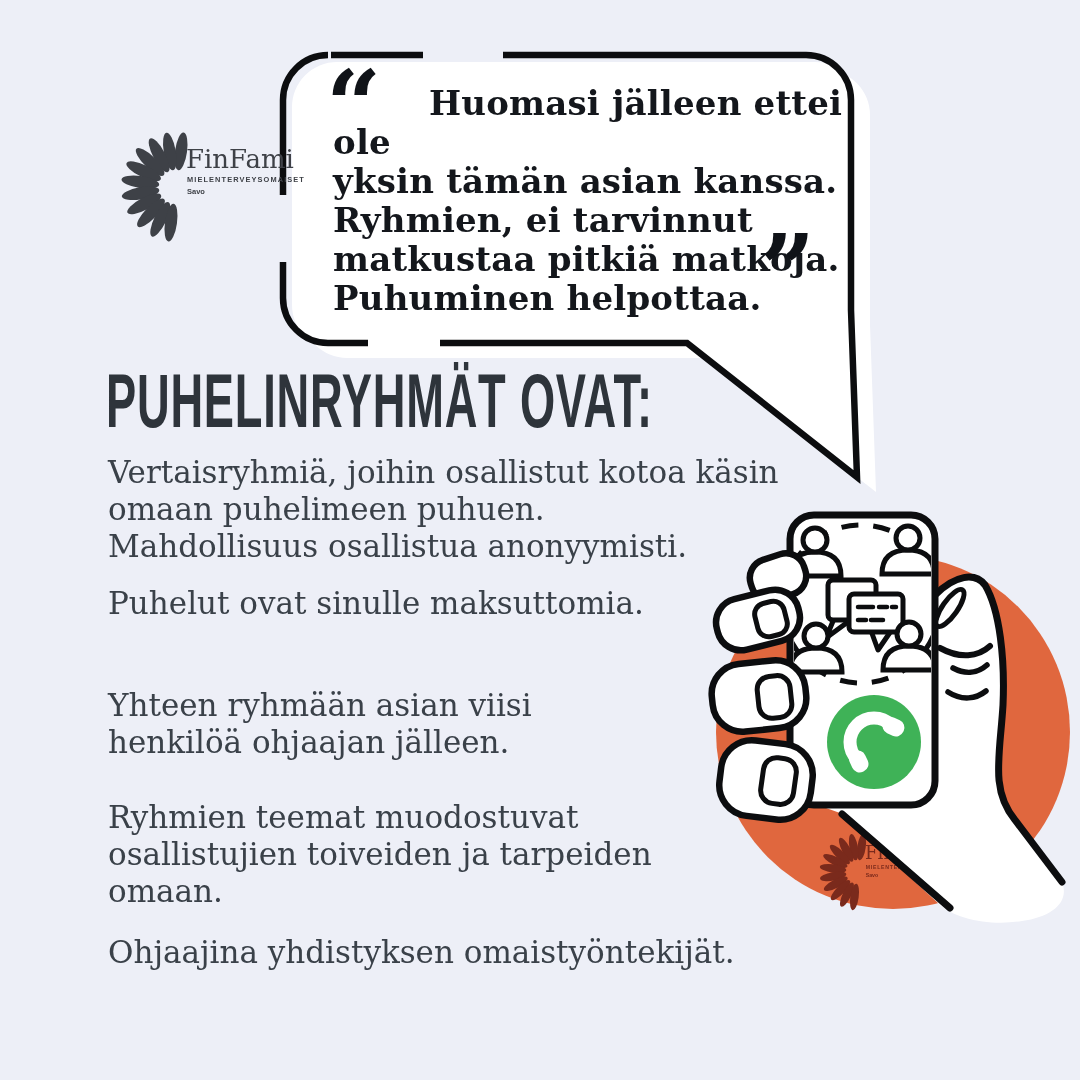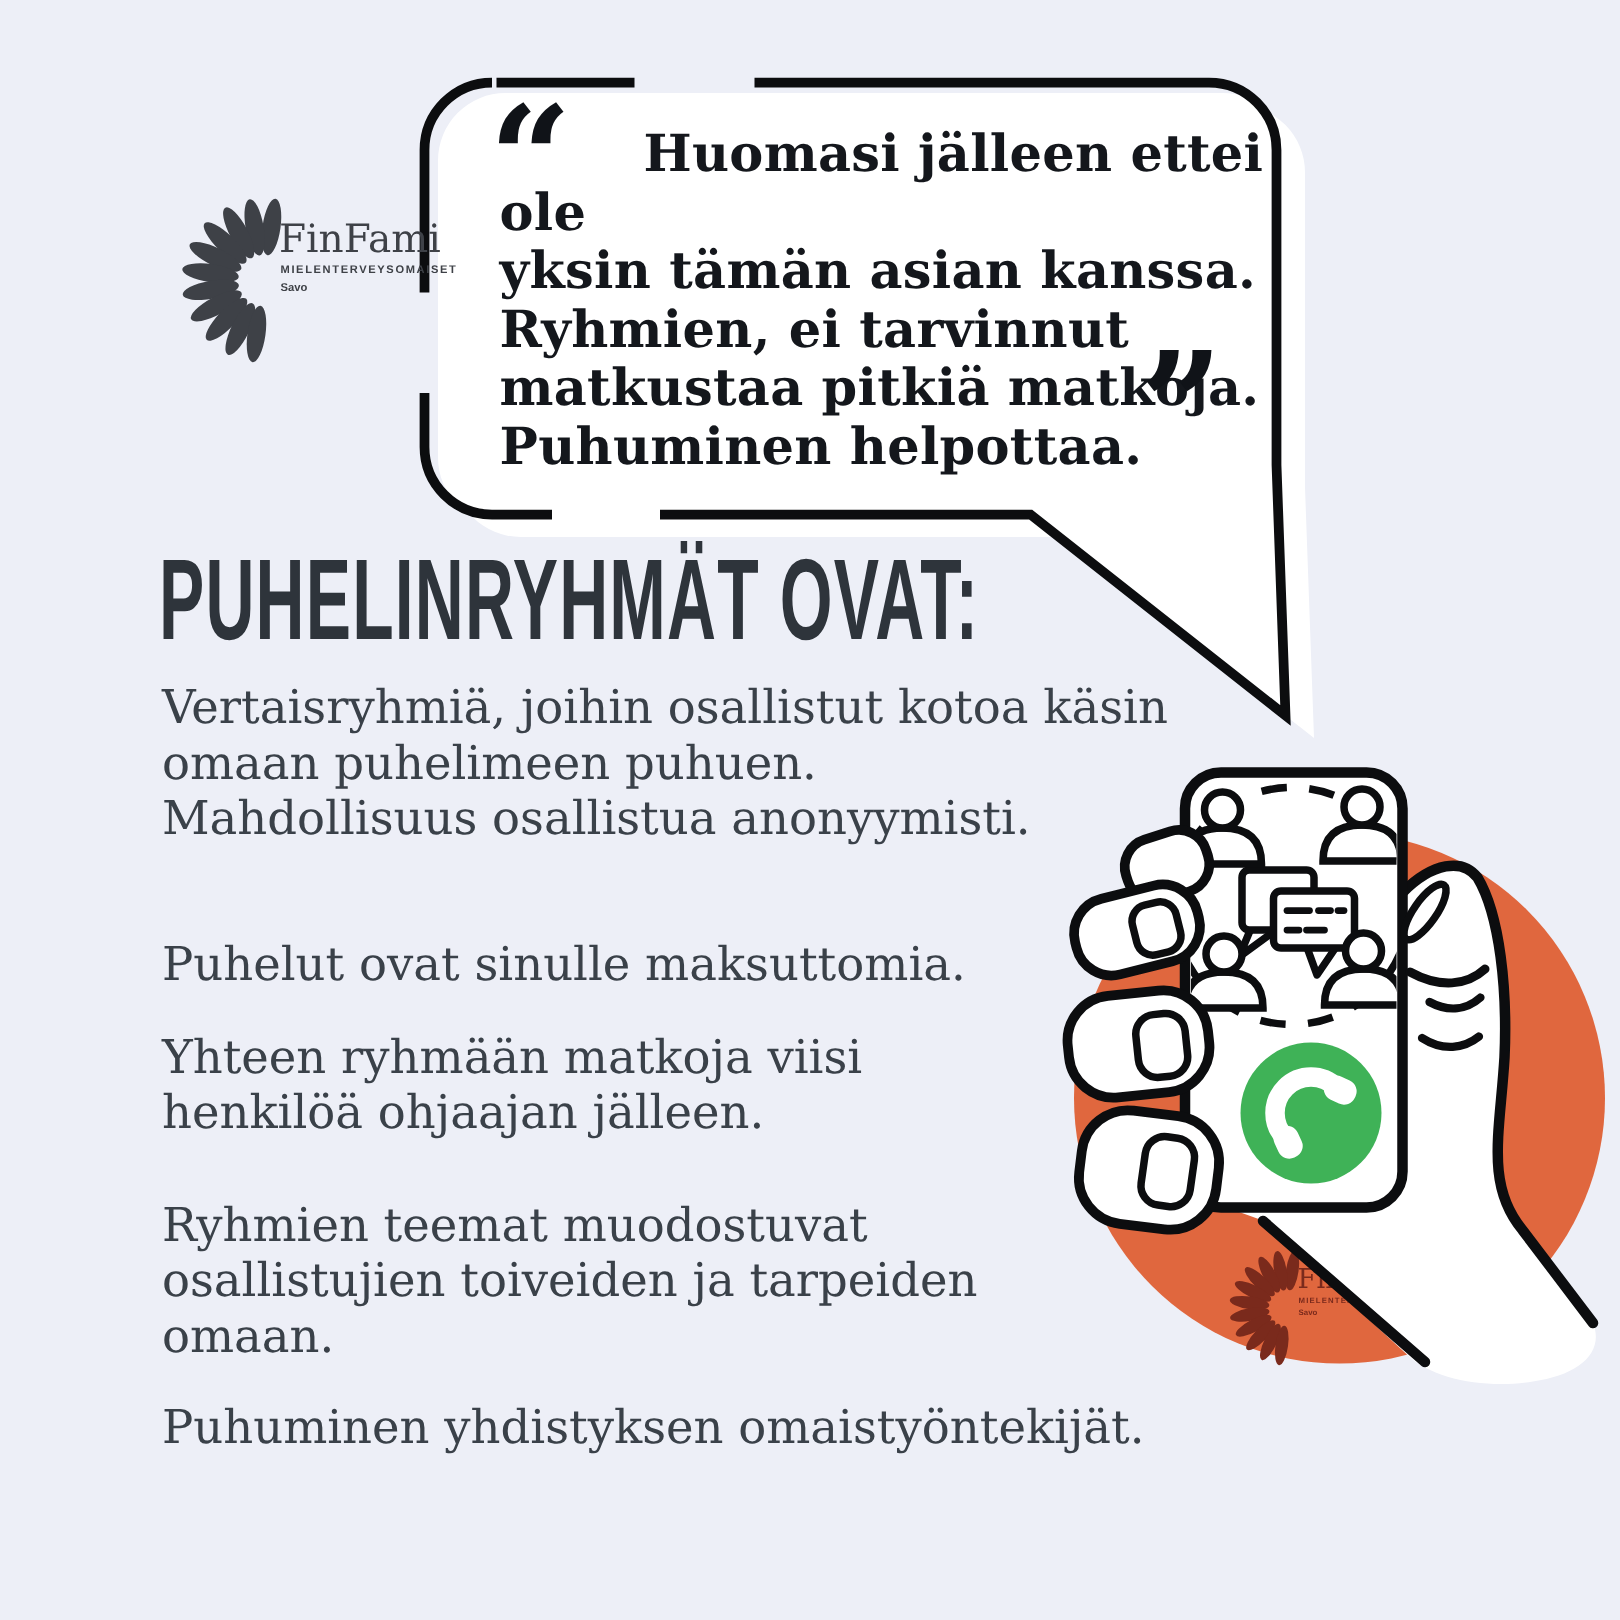--- a/index.html
+++ b/index.html
@@ -16,21 +16,21 @@
               line-height:39px;color:#14171c;letter-spacing:.2px;}
   .quote-text .ln{display:block;}
   .quote-text .ln.first{text-indent:96px;}
   
   .heading{left:106px;top:356px;transform:scale(0.78,1.32);transform-origin:top left;
            font-family:"Liberation Sans",sans-serif;font-weight:700;font-size:58px;
            color:#2e343b;letter-spacing:1px;white-space:nowrap;}
   
   .para{left:108px;width:700px;font-size:31px;line-height:37px;color:#3a4149;}
   .para .ln{display:block;white-space:nowrap;}
-  .p1{top:454px;} .p2{top:625px;} .p3{top:687px;} .p4{top:799px;} .p5{top:934px;}
+  .p1{top:454px;} .p2{top:585px;} .p3{top:687px;} .p4{top:799px;} .p5{top:934px;}
   
   .logo-brand{font-family:"DejaVu Serif",serif;font-size:26px;fill:currentColor;}
   .logo-tagline{font-family:"Liberation Sans",sans-serif;font-size:7.4px;font-weight:700;
                 letter-spacing:1.1px;fill:currentColor;}
   .logo-region{font-family:"Liberation Sans",sans-serif;font-size:7.5px;font-weight:700;
                fill:currentColor;}
 </style>
 </head>
 <body>
 
@@ -166,25 +166,25 @@
 
   <div class="abs para p1">
     <span class="ln">Vertaisryhmiä, joihin osallistut kotoa käsin</span>
     <span class="ln">omaan puhelimeen puhuen.</span>
     <span class="ln">Mahdollisuus osallistua anonyymisti.</span>
   </div>
   <div class="abs para p2">
     <span class="ln">Puhelut ovat sinulle maksuttomia.</span>
   </div>
   <div class="abs para p3">
-    <span class="ln">Yhteen ryhmään matkoja viisi</span>
+    <span class="ln">Yhteen ryhmään asian viisi</span>
     <span class="ln">henkilöä ohjaajan jälleen.</span>
   </div>
   <div class="abs para p4">
     <span class="ln">Ryhmien teemat muodostuvat</span>
     <span class="ln">osallistujien toiveiden ja tarpeiden</span>
     <span class="ln">omaan.</span>
   </div>
   <div class="abs para p5">
-    <span class="ln">Puhuminen yhdistyksen omaistyöntekijät.</span>
+    <span class="ln">Ohjaajina yhdistyksen omaistyöntekijät.</span>
   </div>
 
 </div>
 
 </body></html>

